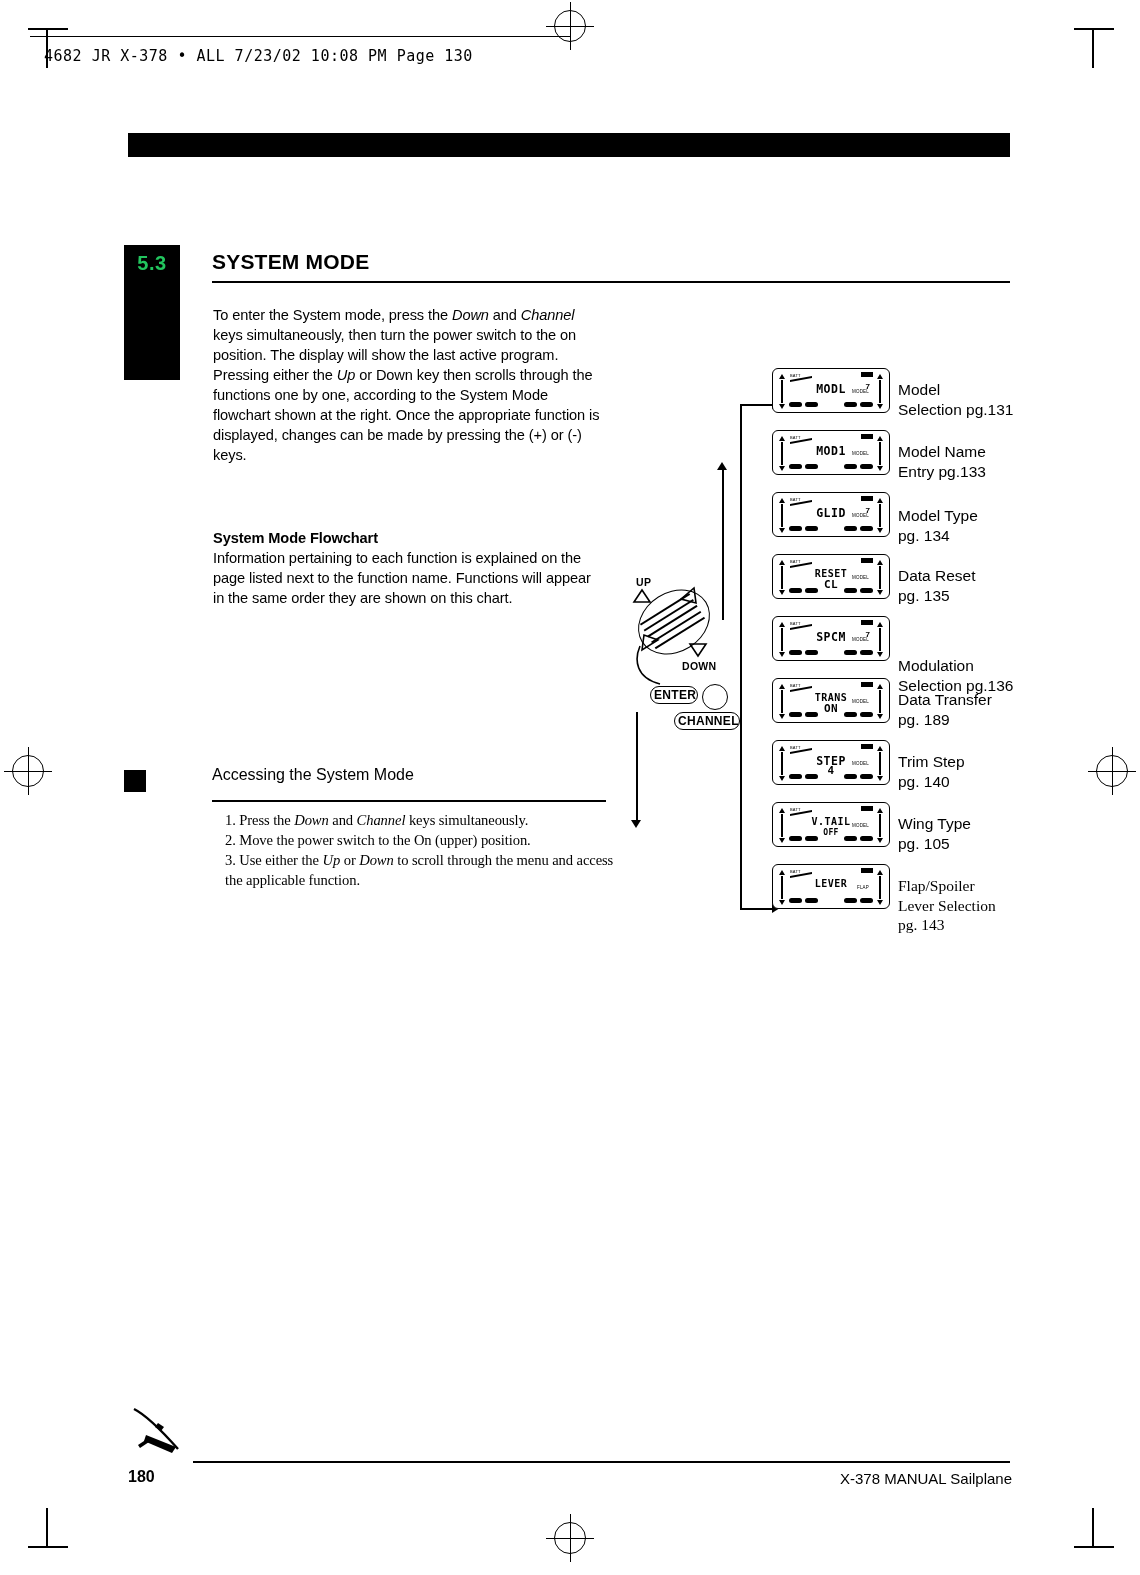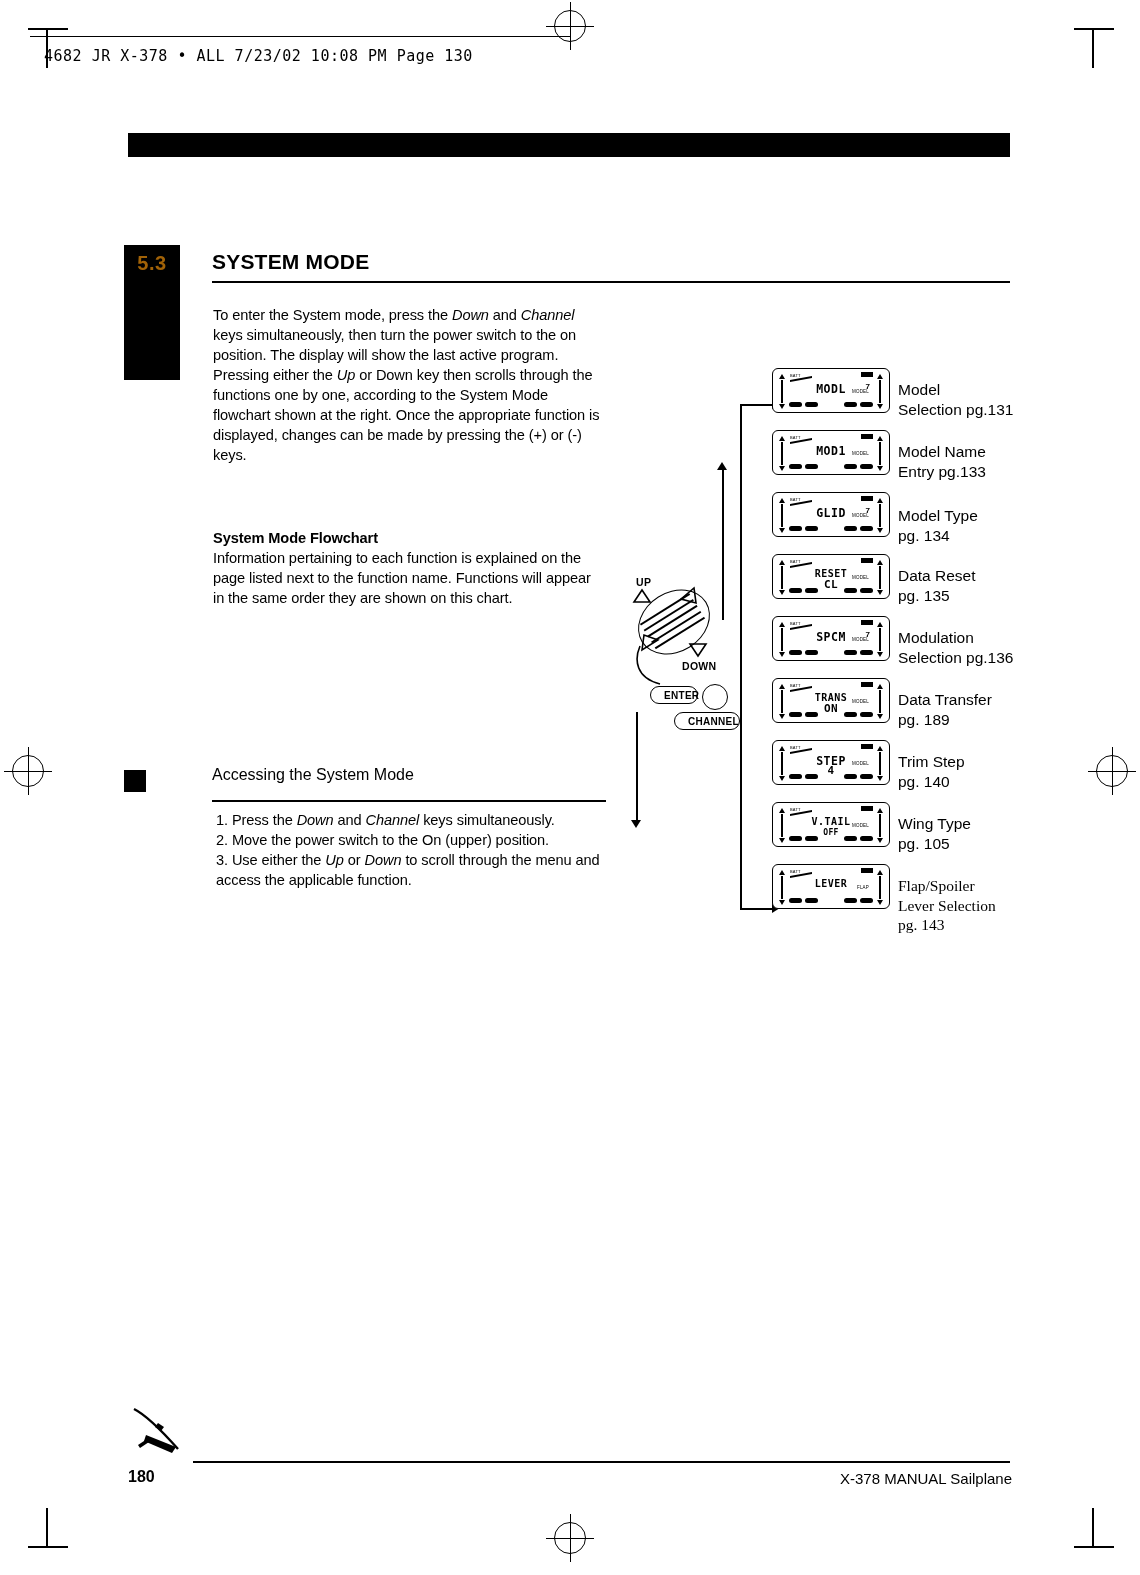--- a/index.html
+++ b/index.html
@@ -30,21 +30,21 @@
   .chapter {
     position:absolute; left:128px; top:92px;
     font-size:25px; font-weight:bold; letter-spacing:-0.3px; white-space:nowrap;
   }
   .chapter .sub { font-weight:normal; font-size:24px; }
   .blackbar { position:absolute; left:128px; top:133px; width:882px; height:24px; background:#000; }
 
   
   .secnum-box {
     position:absolute; left:124px; top:245px; width:56px; height:135px;
-    background:#000; color:#a16207;
+    background:#000; color:#22c55e;
   }
   .secnum-box span {
     position:absolute; left:0; top:7px; width:100%; text-align:center;
     font-size:20px; font-weight:bold; letter-spacing:0.5px;
   }
   .sec-title {
     position:absolute; left:212px; top:250px;
     font-size:21px; font-weight:bold; letter-spacing:0.2px;
   }
   .sec-rule { position:absolute; left:212px; top:281px; width:798px; height:2px; background:#000; }
@@ -56,21 +56,21 @@
   }
   .bodytext i { font-style:italic; }
   .p1 { left:213px; top:305px; width:390px; }
   .sub-h { font-weight:bold; }
   .p2 { left:213px; top:528px; width:388px; }
 
   
   .acc-marker { position:absolute; left:124px; top:770px; width:22px; height:22px; background:#000; }
   .acc-title { position:absolute; left:212px; top:766px; font-size:16px; font-weight:normal; }
   .acc-rule { position:absolute; left:212px; top:800px; width:394px; height:2px; background:#000; }
-  .p3 { left:216px; top:810px; width:400px; }
+  .p3 { left:225px; top:810px; width:400px;font-family:Liberation Serif, serif; }
 
   .lcd {
     position:absolute; width:118px; height:45px;
     border:1.6px solid #000; border-radius:6px;
     background:#fff;
     box-sizing:border-box;
   }
   .lcd .bar-l, .lcd .bar-r {
     position:absolute; top:5px; width:6px; height:35px;
   }
@@ -126,22 +126,22 @@
   .rk-ellipse {
     position:absolute; left:6px; top:22px; width:74px; height:58px;
     border:1.8px solid #000; border-radius:50%/50%;
     transform:rotate(-32deg);
   }
   .rk-hatch { position:absolute; left:14px; top:32px; width:58px; height:40px; transform:rotate(-32deg); overflow:hidden; }
   .rk-hatch i { position:absolute; left:-10px; width:80px; height:2.2px; background:#000; }
   .rk-tri { position:absolute; width:0; height:0; }
   .pill {
     position:absolute; border:1.6px solid #000; border-radius:9px;
-    font-size:10px; font-weight:bold; letter-spacing:0.3px;
-    padding:1px 13px; box-sizing:border-box; background:#fff;
+    font-size:12px; font-weight:bold; letter-spacing:0.3px;
+    padding:1px 3px; box-sizing:border-box; background:#fff;
   }
   .circ { position:absolute; border:1.6px solid #000; border-radius:50%; }
 
   
   .foot-rule { position:absolute; left:193px; top:1461px; width:817px; height:2px; background:#000; }
   .pagenum { position:absolute; left:128px; top:1468px; font-size:16px; font-weight:bold; }
   .footer-txt { position:absolute; right:128px; top:1470px; font-size:15px; }
   .glider { position:absolute; left:128px; top:1405px; width:60px; height:52px; }
 </style>
 </head>
@@ -330,21 +330,21 @@
         <div class="cornR">MODEL</div>
         <div class="trnum">7</div>
         <div class="main">SPCM</div>
         <div class="btns">
           <span></span>
           <span></span>
           <span></span>
           <span></span>
         </div>
       </div>
-      <div class="fc-label" style="left: 898px; top: 628px;">Modulation
+      <div class="fc-label" style="left: 898px; top: 656px;">Modulation
 Selection pg.136</div>
       <div class="lcd" style="left: 772px; top: 678px;">
         <div class="bar-l">
           <div class="bar-mid"></div>
         </div>
         <div class="bar-r">
           <div class="bar-mid"></div>
         </div>
         <div class="tl">BATT</div>
         <div class="tl2"></div>

